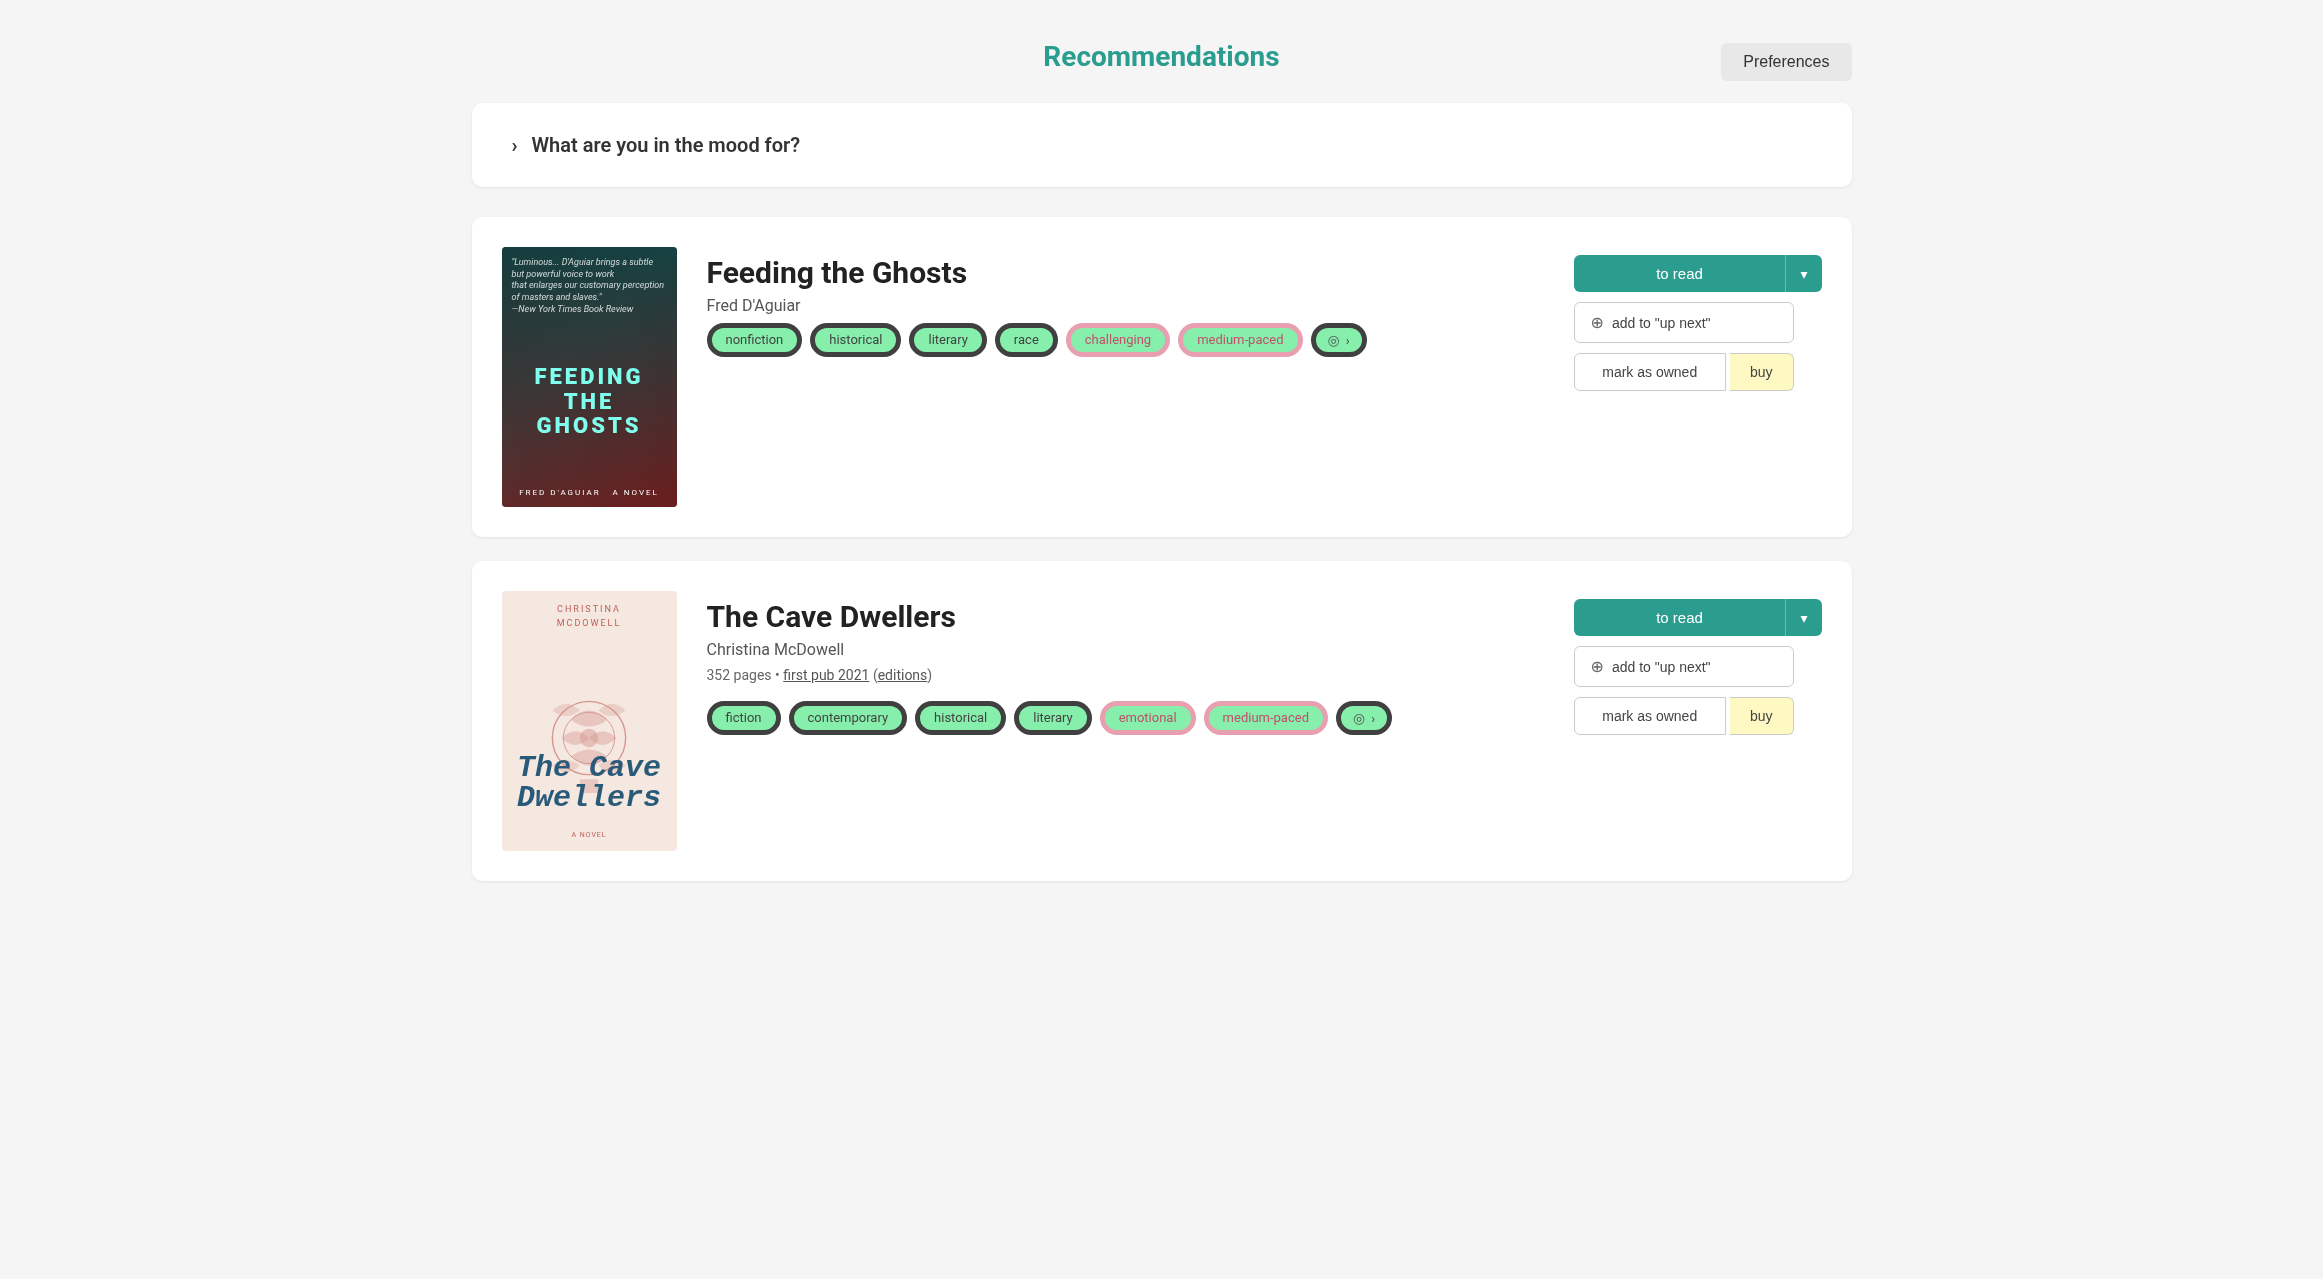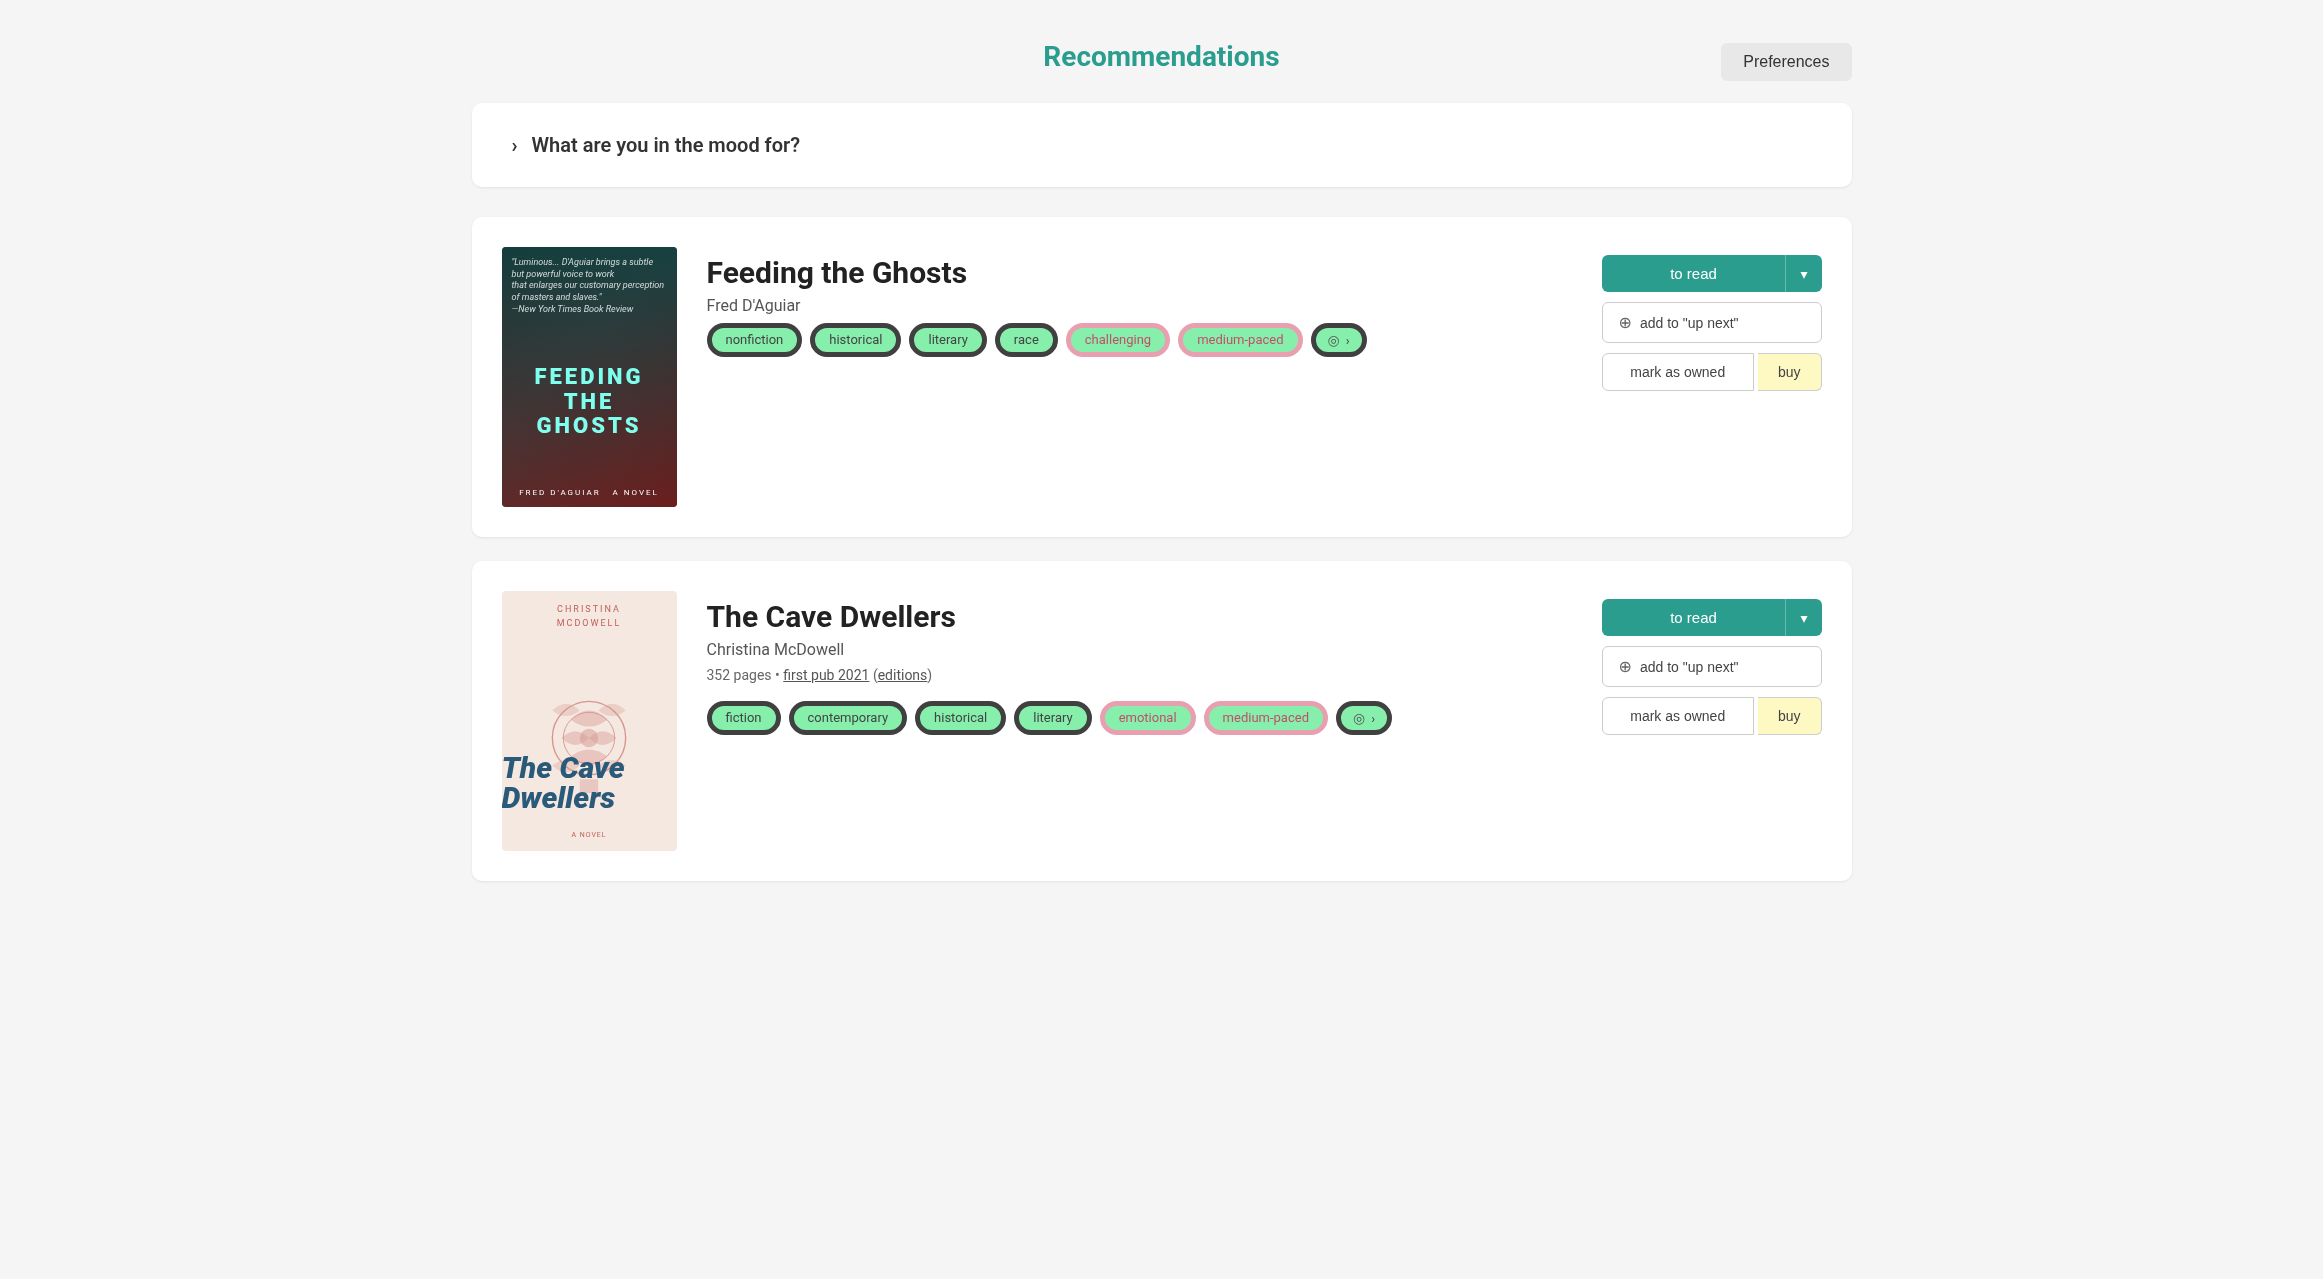--- a/index.html
+++ b/index.html
@@ -229,21 +229,21 @@
       display: flex;
       flex-direction: column;
       gap: 10px;
       min-width: 220px;
       padding-top: 8px;
       align-items: flex-start;
     }
 
     .to-read-group {
       display: flex;
-      width: 220px;
+      width: 248px;
     }
 
     .to-read-btn {
       background: #2a9d8f;
       color: white;
       border: none;
       border-radius: 6px 0 0 6px;
       padding: 10px 20px;
       font-size: 15px;
       font-weight: 500;
@@ -383,21 +383,21 @@
           <path d="M100 60 Q85 45 70 60 Q85 75 100 60Z" fill="#c0605a" opacity="0.4"></path>
           <path d="M50 80 Q70 100 90 80 Q70 65 50 80Z" fill="#c0605a" opacity="0.4"></path>
           <ellipse cx="70" cy="60" rx="10" ry="10" fill="#c0605a" opacity="0.5"></ellipse>
           <path d="M30 30 Q45 15 60 30 Q45 42 30 30Z" fill="#c0605a" opacity="0.3"></path>
           <path d="M110 30 Q95 15 80 30 Q95 42 110 30Z" fill="#c0605a" opacity="0.3"></path>
           <path d="M30 90 Q45 105 60 90 Q45 78 30 90Z" fill="#c0605a" opacity="0.3"></path>
           <path d="M110 90 Q95 105 80 90 Q95 78 110 90Z" fill="#c0605a" opacity="0.3"></path>
           <rect x="60" y="105" width="20" height="15" fill="#c0605a" opacity="0.4"></rect>
         </svg>
       </div>
-      <div style="position:absolute;bottom:38px;left:0;right:0;">
+      <div style="position:absolute;bottom:38px;left:0;right:0;text-align:center;font-family:Liberation Mono, monospace;">
         <span style="color:#2a5a7a;font-size:30px;font-weight:900;font-style:italic;line-height:1;">The Cave<br>Dwellers</span>
       </div>
       <div style="position:absolute;bottom:12px;left:0;right:0;text-align:center;color:#c0605a;font-size:7px;letter-spacing:1px;text-transform:uppercase;">A NOVEL</div>
     </div>
       <div class="book-info">
         <div class="book-title">The Cave Dwellers</div>
         <div class="book-author">Christina McDowell</div>
         <div class="book-meta">
           352 pages • <a>first pub 2021</a> (<a>editions</a>)
         </div>

